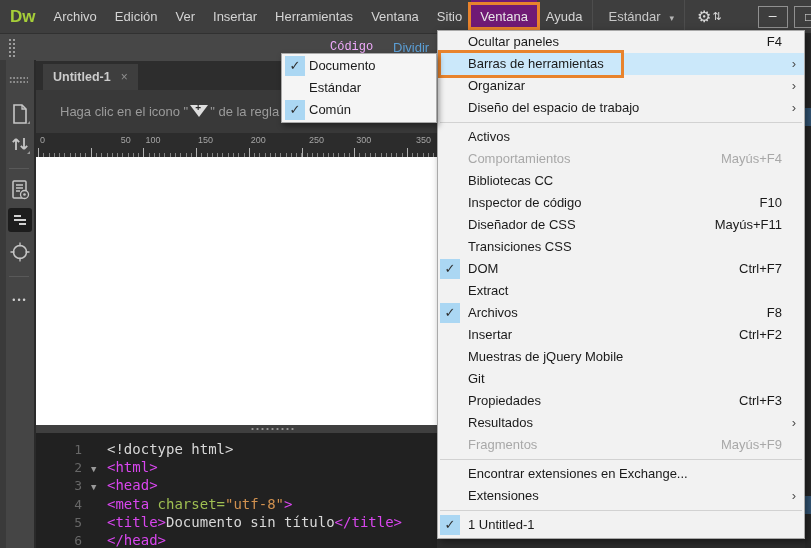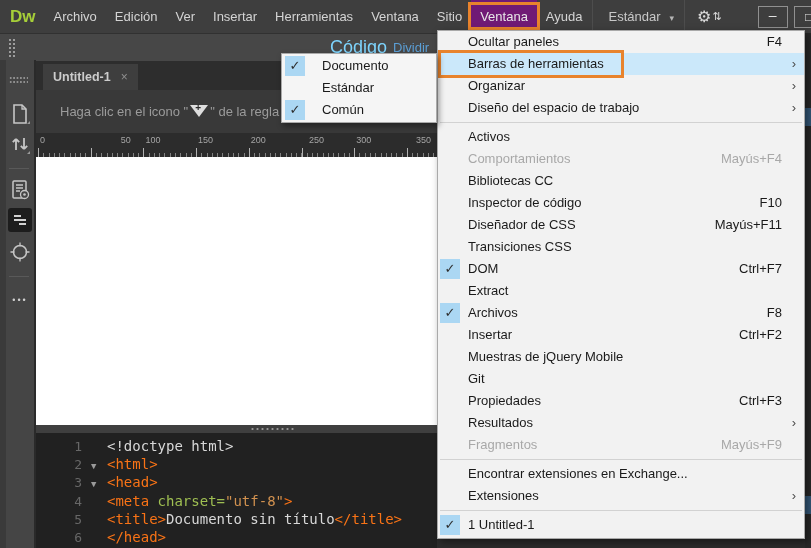--- a/index.html
+++ b/index.html
@@ -23,21 +23,21 @@
   #winbtns{display:flex;gap:6px;align-items:center;margin-left:24px;}
   .wbtn{width:30px;height:22px;border:1px solid #909090;color:#e0e0e0;text-align:center;box-sizing:border-box;}
   .wbtn.min{font-size:14px;line-height:16px;}
   .wbtn.max{font-size:12px;line-height:20px;}
 
   
   #toolbar-row{position:absolute;left:0;top:33px;width:811px;height:27px;background:#474747;
                border-top:1px solid #313131;z-index:1;}
   .vgrip{position:absolute;left:8px;top:4px;width:8px;height:19px;
          background-image:radial-gradient(circle,#9d9d9d 1px,transparent 1.3px);background-size:4px 4px;}
-  #code-view-label{position:absolute;left:330px;top:0;color:#7dd3fc;font-size:18px;line-height:27px;}
+  #code-view-label{position:absolute;left:330px;top:0;color:#f0abfc;font-size:12px;line-height:27px;font-family:Liberation Mono, monospace;}
   #split-view-label{position:absolute;left:393px;top:0;color:#5b9fd6;font-size:13px;line-height:27px;}
 
   
   #sidebar{position:absolute;left:0;top:60px;width:34px;bottom:0;background:#454545;border-right:2px solid #2a2a2a;z-index:2;}
   #sidebar::before{content:'';position:absolute;left:0;top:0;width:6px;bottom:0;background:#3a3a3a;}
   .hgrip{position:absolute;left:9px;top:16px;width:19px;height:9px;
          background-image:radial-gradient(circle,#8f8f8f 0.9px,transparent 1.1px);background-size:3.4px 4px;}
   .sicon{position:absolute;left:8px;width:24px;height:24px;}
   .sicon svg{width:24px;height:24px;display:block;}
   .si1{top:42px;}.si2{top:72px;}.si3{top:118px;}.si4{top:148px;}.si5{top:180px;}
@@ -68,24 +68,24 @@
     background-size:100% 9px,100% 4px;background-position:2px 100%,2px 100%;background-repeat:no-repeat;}
   .rlab{position:absolute;top:2px;font-size:9px;color:#a5a5a5;}
 
   
   #canvas{position:absolute;left:36px;top:157px;right:0;height:268px;background:#ffffff;}
   #splitter{position:absolute;left:36px;top:425px;right:0;height:8px;background:#3f3f3f;}
   #splitter .sgrip{position:absolute;left:214px;top:2px;width:44px;height:4px;
       background-image:radial-gradient(circle,#969696 1px,transparent 1.2px);background-size:5px 4px;}
   #codearea{position:absolute;left:36px;top:433px;right:0;bottom:0;background:#212121;
             font-family:"DejaVu Sans Mono",monospace;font-size:14px;padding-top:3px;}
-  .cline{height:18.2px;line-height:21px;white-space:pre;}
+  .cline{height:18.2px;line-height:26px;white-space:pre;}
   .ln{display:inline-block;width:46px;text-align:right;color:#676767;padding-right:9px;font-size:13px;}
   .fold{display:inline-block;width:16px;color:#9a9a9a;font-size:9px;}
-  .tk-plain{color:#d8d8d8;}.tk-tag{color:#f97316;}.tk-attr{color:#9fbf52;}.tk-str{color:#d1914f;}
+  .tk-plain{color:#d8d8d8;}.tk-tag{color:#d946ef;}.tk-attr{color:#9fbf52;}.tk-str{color:#d1914f;}
 
   #bottom-filler{position:absolute;left:437px;top:537px;right:6px;bottom:0;background:#2c2c2c;z-index:5;}
   #right-strip{position:absolute;right:0;top:33px;width:6px;bottom:0;background:#282828;z-index:6;}
   #right-strip .bseg{position:absolute;left:0;width:6px;height:18px;background:#35597a;}
   .bs1{top:75px;}.bs2{top:463px;}
 
   
   #window-menu{position:absolute;left:437px;top:30px;width:368px;background:#f2f2f2;
                border:1px solid #a9a9a9;box-shadow:3px 3px 8px rgba(0,0,0,.45);
                z-index:30;box-sizing:border-box;padding-bottom:2px;}
@@ -100,21 +100,21 @@
   .msep{border-top:1px solid #d2d2d2;margin:3px 2px;}
   .ann-h{position:absolute;left:0;top:-3px;width:180px;height:22px;border:3px solid var(--orange);pointer-events:none;z-index:50;}
 
   
   #toolbars-submenu{position:absolute;left:281px;top:53px;width:156px;background:#f5f5f5;
                     border:1px solid #a9a9a9;box-shadow:2px 3px 6px rgba(0,0,0,.4);
                     z-index:40;box-sizing:border-box;padding:1px 0;}
   .smi{height:22px;line-height:22px;display:flex;align-items:center;font-size:13px;color:#1a1a1a;cursor:default;}
   .smi .chk{width:20px;height:20px;margin-left:3px;flex:none;text-align:center;line-height:20px;font-size:13px;color:#2e2e2e;}
   .smi .chk.on{background:var(--checkbg);}
-  .smi .lbl{padding-left:17px;white-space:nowrap;}
+  .smi .lbl{padding-left:4px;white-space:nowrap;}
 </style>
 </head>
 <body>
 
 <div id="titlebar">
   <span id="logo">Dw</span>
   <div id="menubar">
       <div class="mbitem"><span class="">Archivo</span></div>
       <div class="mbitem"><span class="">Edición</span></div>
       <div class="mbitem"><span class="">Ver</span></div>

